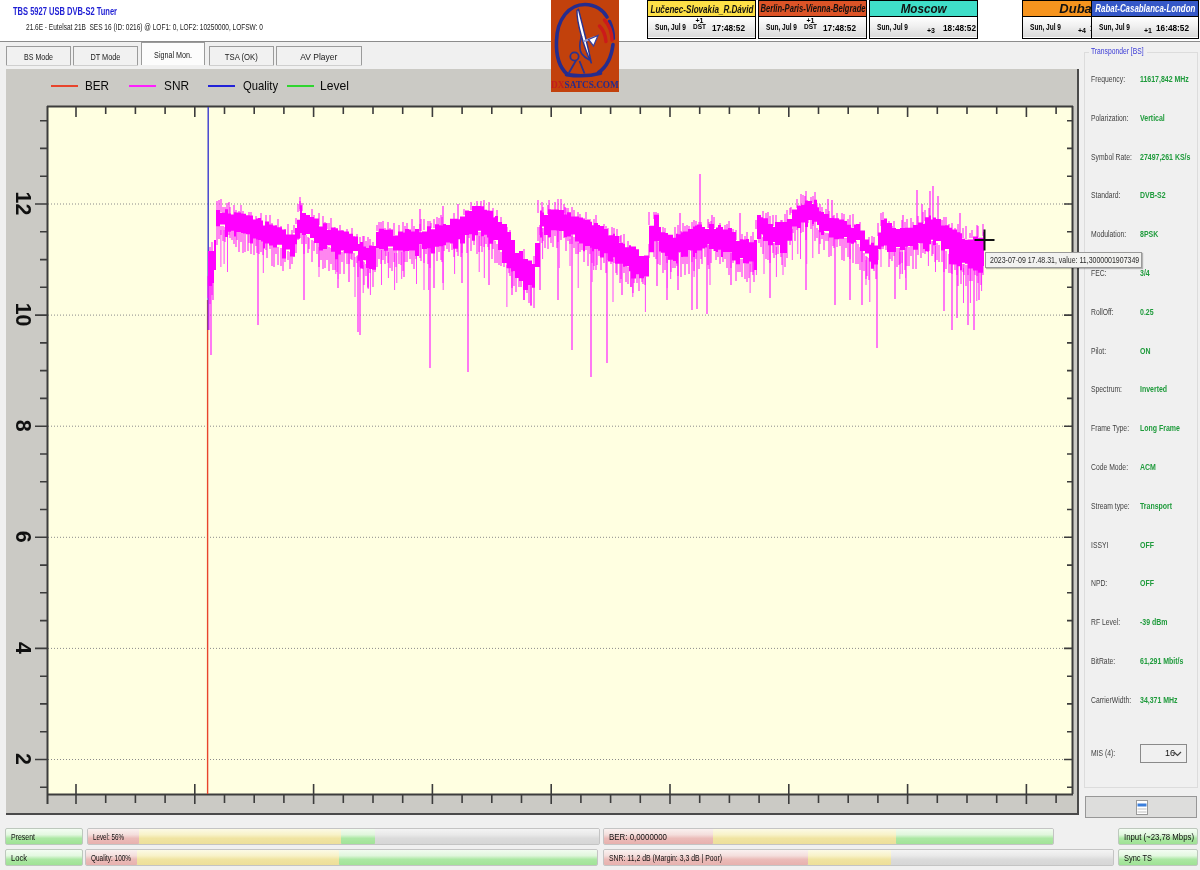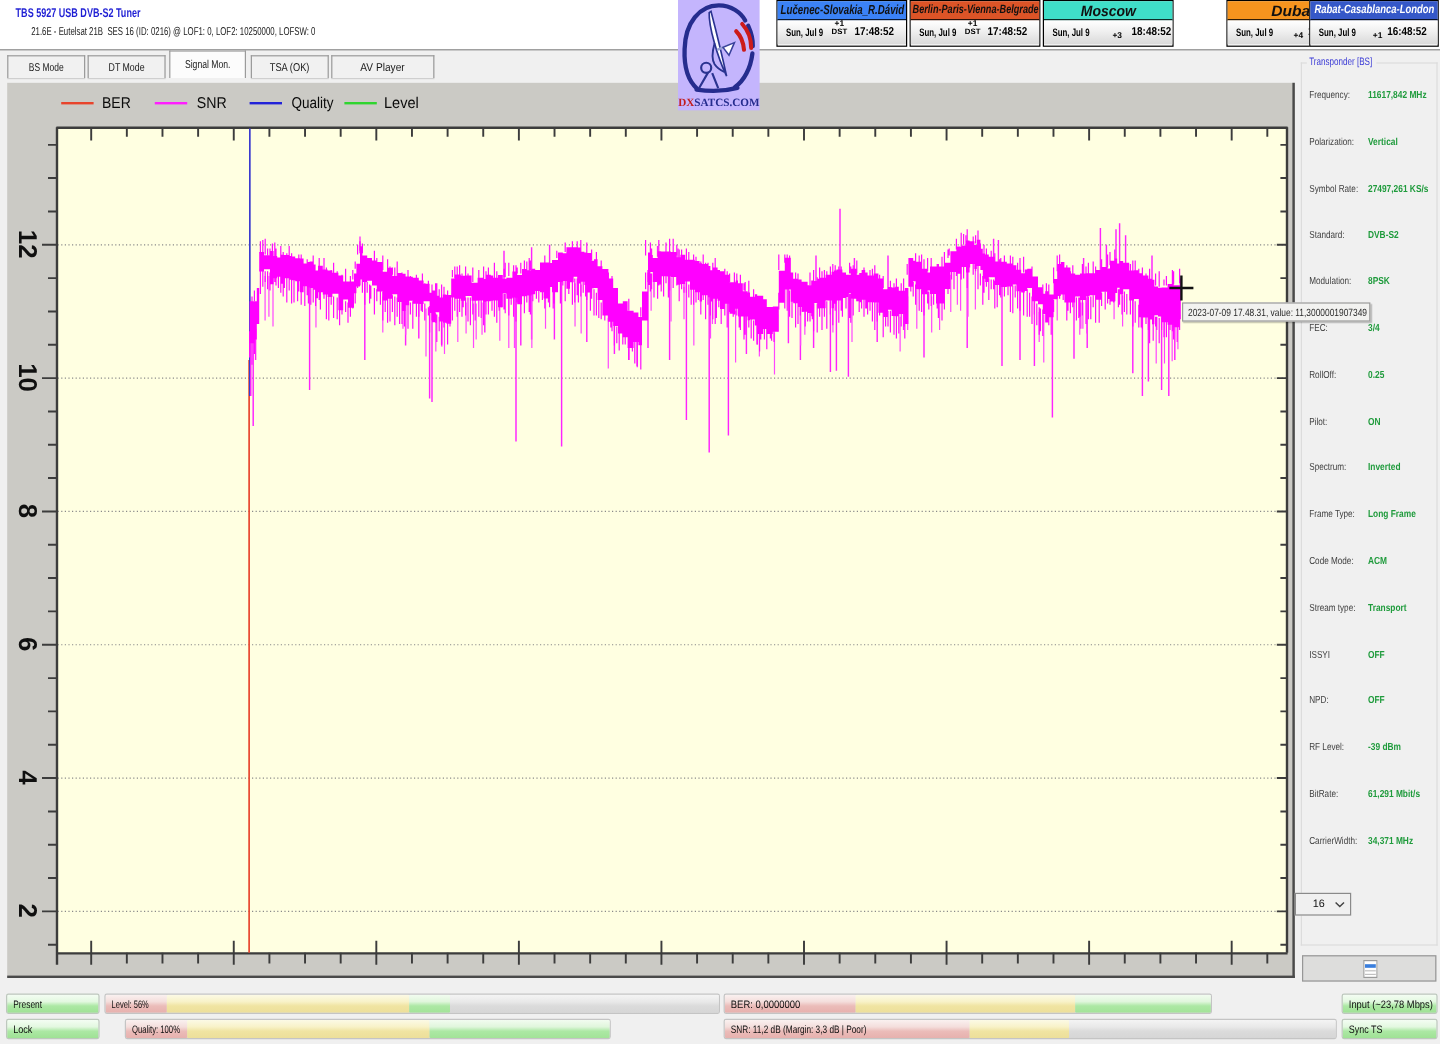--- a/index.html
+++ b/index.html
@@ -32,46 +32,46 @@
 border:1px solid #9A9A9A;font-size:8.7px;color:#2A2A2A;line-height:14px;padding-left:4px;
 z-index:12;box-shadow:1px 1px 1px rgba(0,0,0,0.25);white-space:nowrap}
 #gbox{position:absolute;left:1084px;top:52px;width:114px;height:736px;
 border:1px solid #DCDCDC;border-top:none;z-index:2}
 #gboxtop1{position:absolute;left:1084px;top:52px;width:5px;height:1px;background:#DCDCDC}
 #gboxtop2{position:absolute;left:1147px;top:52px;width:51px;height:1px;background:#DCDCDC}
 #gtitle{position:absolute;left:1091px;top:46px;font-size:9px;color:#3A3AD6;z-index:3;
 transform-origin:0 50%;white-space:nowrap}
 .plab{position:absolute;left:1091px;font-size:8.5px;color:#3F3F3F;z-index:3;white-space:nowrap;transform-origin:0 50%}
 .pval{position:absolute;left:1140px;font-size:8.5px;font-weight:bold;color:#1F9B3C;z-index:3;white-space:nowrap;transform-origin:0 50%}
-#combo{position:absolute;left:1079px;top:744px;width:47px;height:19px;background:#F0F0F0;
-border:1px solid #8A8A8A;z-index:3;font-size:9px;color:#111;line-height:17px;padding-left:14px}
+#combo{position:absolute;left:1140px;top:744px;width:47px;height:19px;background:#F0F0F0;
+border:1px solid #8A8A8A;z-index:3;font-size:9px;color:#111;line-height:17px;padding-left:24px}
 #combo svg{position:absolute;right:4px;top:6px}
 #mbtn{position:absolute;left:1085px;top:796px;width:112px;height:22px;background:#DDDDDC;
 border:1px solid #979797;z-index:3}
 #mbtn svg{position:absolute;left:50px;top:3px}
 .tile{position:absolute;height:17px;border:1px solid #BDC8BD;border-radius:2px;
 background:linear-gradient(180deg,#F4FDF3 0%,#E3F8E0 38%,#ACE8A4 62%,#9FE295 100%);
 display:flex;align-items:center;white-space:nowrap;overflow:hidden}
 .bar{position:absolute;height:17px;border:1px solid #C4C4C4;border-radius:2px;overflow:hidden;
 background:linear-gradient(180deg,#F4F4F4 0%,#E9E9E9 38%,#DBDBDB 62%,#D6D6D6 100%);
 display:flex;align-items:center;white-space:nowrap}
 .seg{position:absolute;top:0;height:15px;border-radius:1px}
 .zr{background:linear-gradient(180deg,#FAF1F0 0%,#F4DEDC 38%,#EBBCB9 62%,#E7B1AE 100%)}
 .zy{background:linear-gradient(180deg,#FCFAE6 0%,#F8F2C8 38%,#F0E4A2 62%,#EDDF9A 100%)}
 .zg{background:linear-gradient(180deg,#F2FCF0 0%,#E0F6DC 38%,#ACE8A4 62%,#A2E398 100%)}
 .zn{background:linear-gradient(180deg,#F4F4F4 0%,#E9E9E9 38%,#DBDBDB 62%,#D6D6D6 100%)}
 .btxt{position:relative;z-index:2;margin-left:5px;font-size:9px;color:#0F0F0F;transform-origin:0 50%}
-#logo{position:absolute;left:565px;top:0;width:68px;height:92px;background:#c4b5fd;z-index:9}
+#logo{position:absolute;left:551px;top:0;width:68px;height:92px;background:#c2410c;z-index:9}
 </style></head><body>
 <div id="topwhite"></div>
 <div id="hline"></div>
 <div id="title">TBS 5927 USB DVB-S2 Tuner</div>
 <div id="subtitle">21.6E - Eutelsat 21B&nbsp; SES 16 (ID: 0216) @ LOF1: 0, LOF2: 10250000, LOFSW: 0</div>
 <div class="clock" style="left:647px;width:109px">
-    <div class="chead" style="background:#3b82f6;color:#111;font-size:11px">
+    <div class="chead" style="background:#fde047;color:#111;font-size:11px">
       <span style="display:inline-block;transform:scaleX(0.736)">Lučenec-Slovakia_R.Dávid</span>
     </div>
     <div class="ctime">
       <span class="cd" style="transform:translateY(-50%) scaleX(0.729)">Sun, Jul 9</span>
       <span class="tzb" style="left:45px">
         <span class="tz">+1</span>
         <span class="dst">DST</span>
       </span>
       <span class="ct" style="left:64px;transform:translateY(-50%) scaleX(0.868)">17:48:52</span>
     </div>
@@ -249,27 +249,27 @@
 <div class="tile" style="left:5px;top:849px;width:78px">
     <span class="btxt" style="transform:scaleX(0.842)">Lock</span>
   </div>
 <div class="bar" style="left:87px;top:828px;width:513px">
     <div class="seg zr" style="left:0px;width:51px"></div>
     <div class="seg zy" style="left:51px;width:202px"></div>
     <div class="seg zg" style="left:253px;width:34px"></div>
     <div class="seg zn" style="left:287px;width:226px"></div>
     <span class="btxt" style="transform:scaleX(0.696)">Level: 56%</span>
   </div>
-<div class="bar" style="left:104px;top:849px;width:405px">
+<div class="bar" style="left:85px;top:849px;width:513px">
     <div class="seg zr" style="left:0px;width:51px"></div>
     <div class="seg zy" style="left:51px;width:202px"></div>
     <div class="seg zg" style="left:253px;width:260px"></div>
     <span class="btxt" style="transform:scaleX(0.714)">Quality: 100%</span>
   </div>
-<div class="bar" style="left:603px;top:828px;width:407px">
+<div class="bar" style="left:603px;top:828px;width:451px">
     <div class="seg zr" style="left:0px;width:109px"></div>
     <div class="seg zy" style="left:109px;width:183px"></div>
     <div class="seg zg" style="left:292px;width:219px"></div>
     <span class="btxt" style="transform:scaleX(0.878)">BER: 0,0000000</span>
   </div>
 <div class="bar" style="left:603px;top:849px;width:511px">
     <div class="seg zr" style="left:0px;width:204px"></div>
     <div class="seg zy" style="left:204px;width:83px"></div>
     <div class="seg zn" style="left:287px;width:224px"></div>
     <span class="btxt" style="transform:scaleX(0.765)">SNR: 11,2 dB (Margin: 3,3 dB | Poor)</span>

